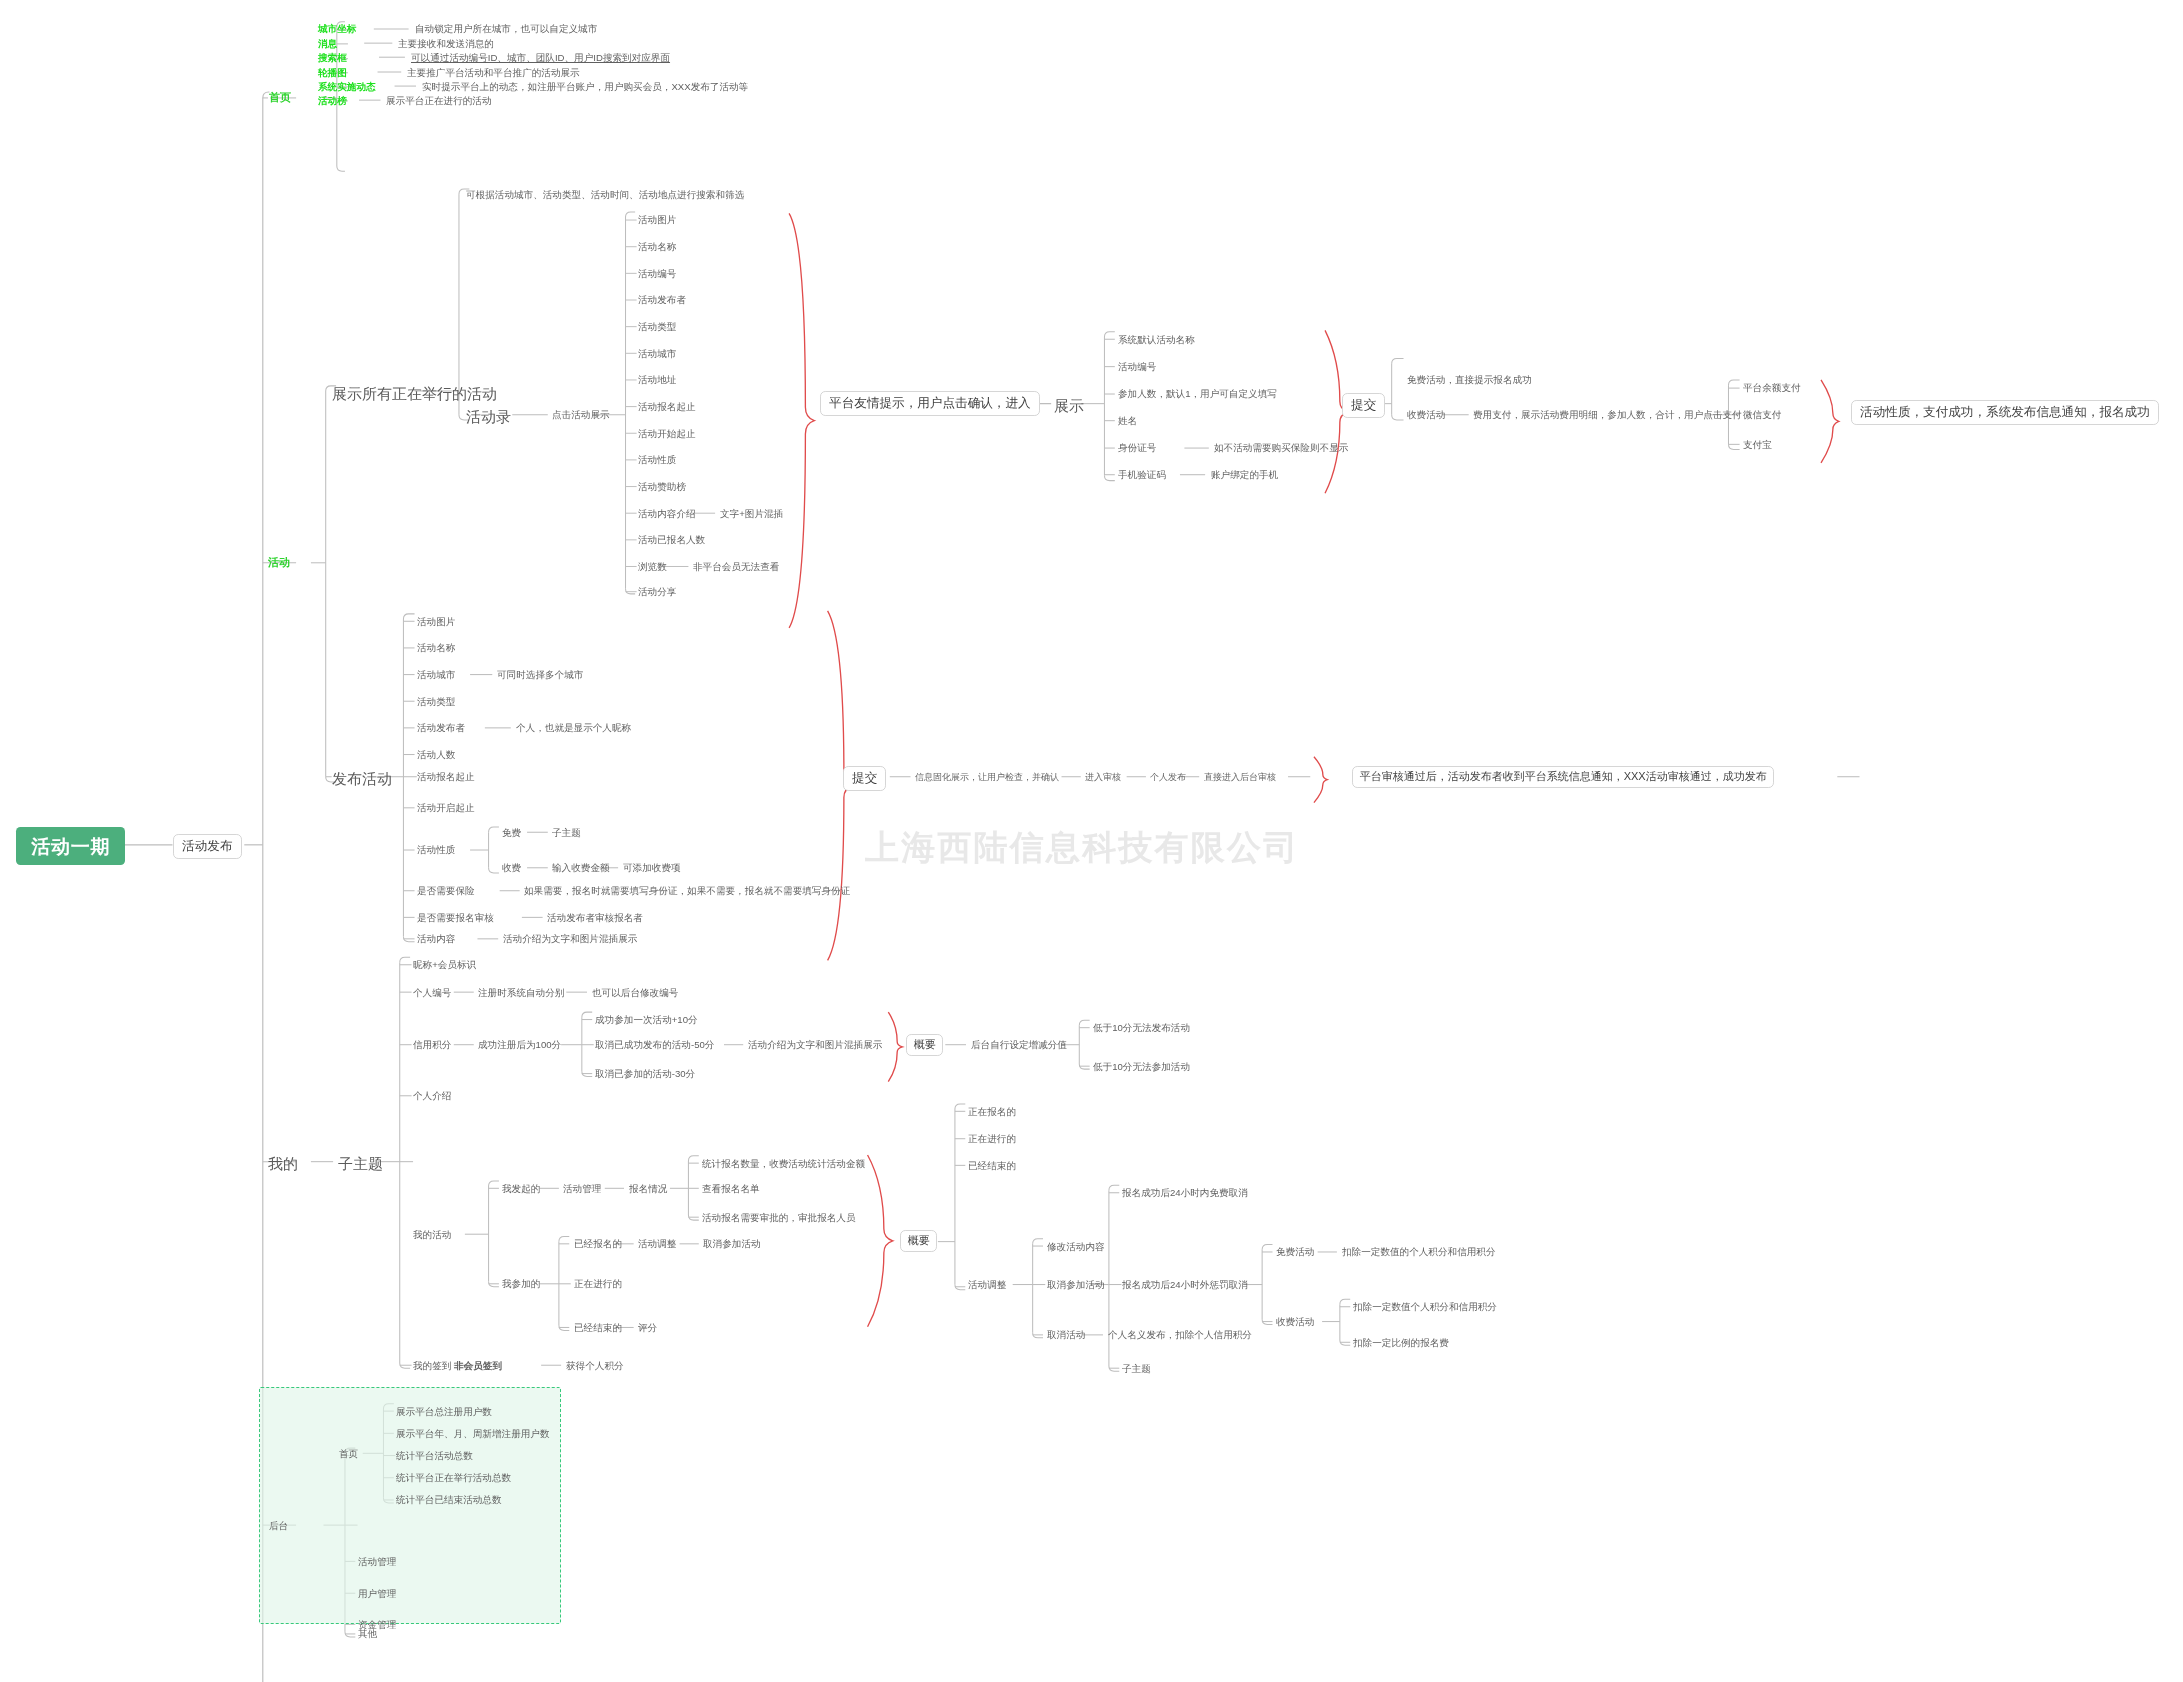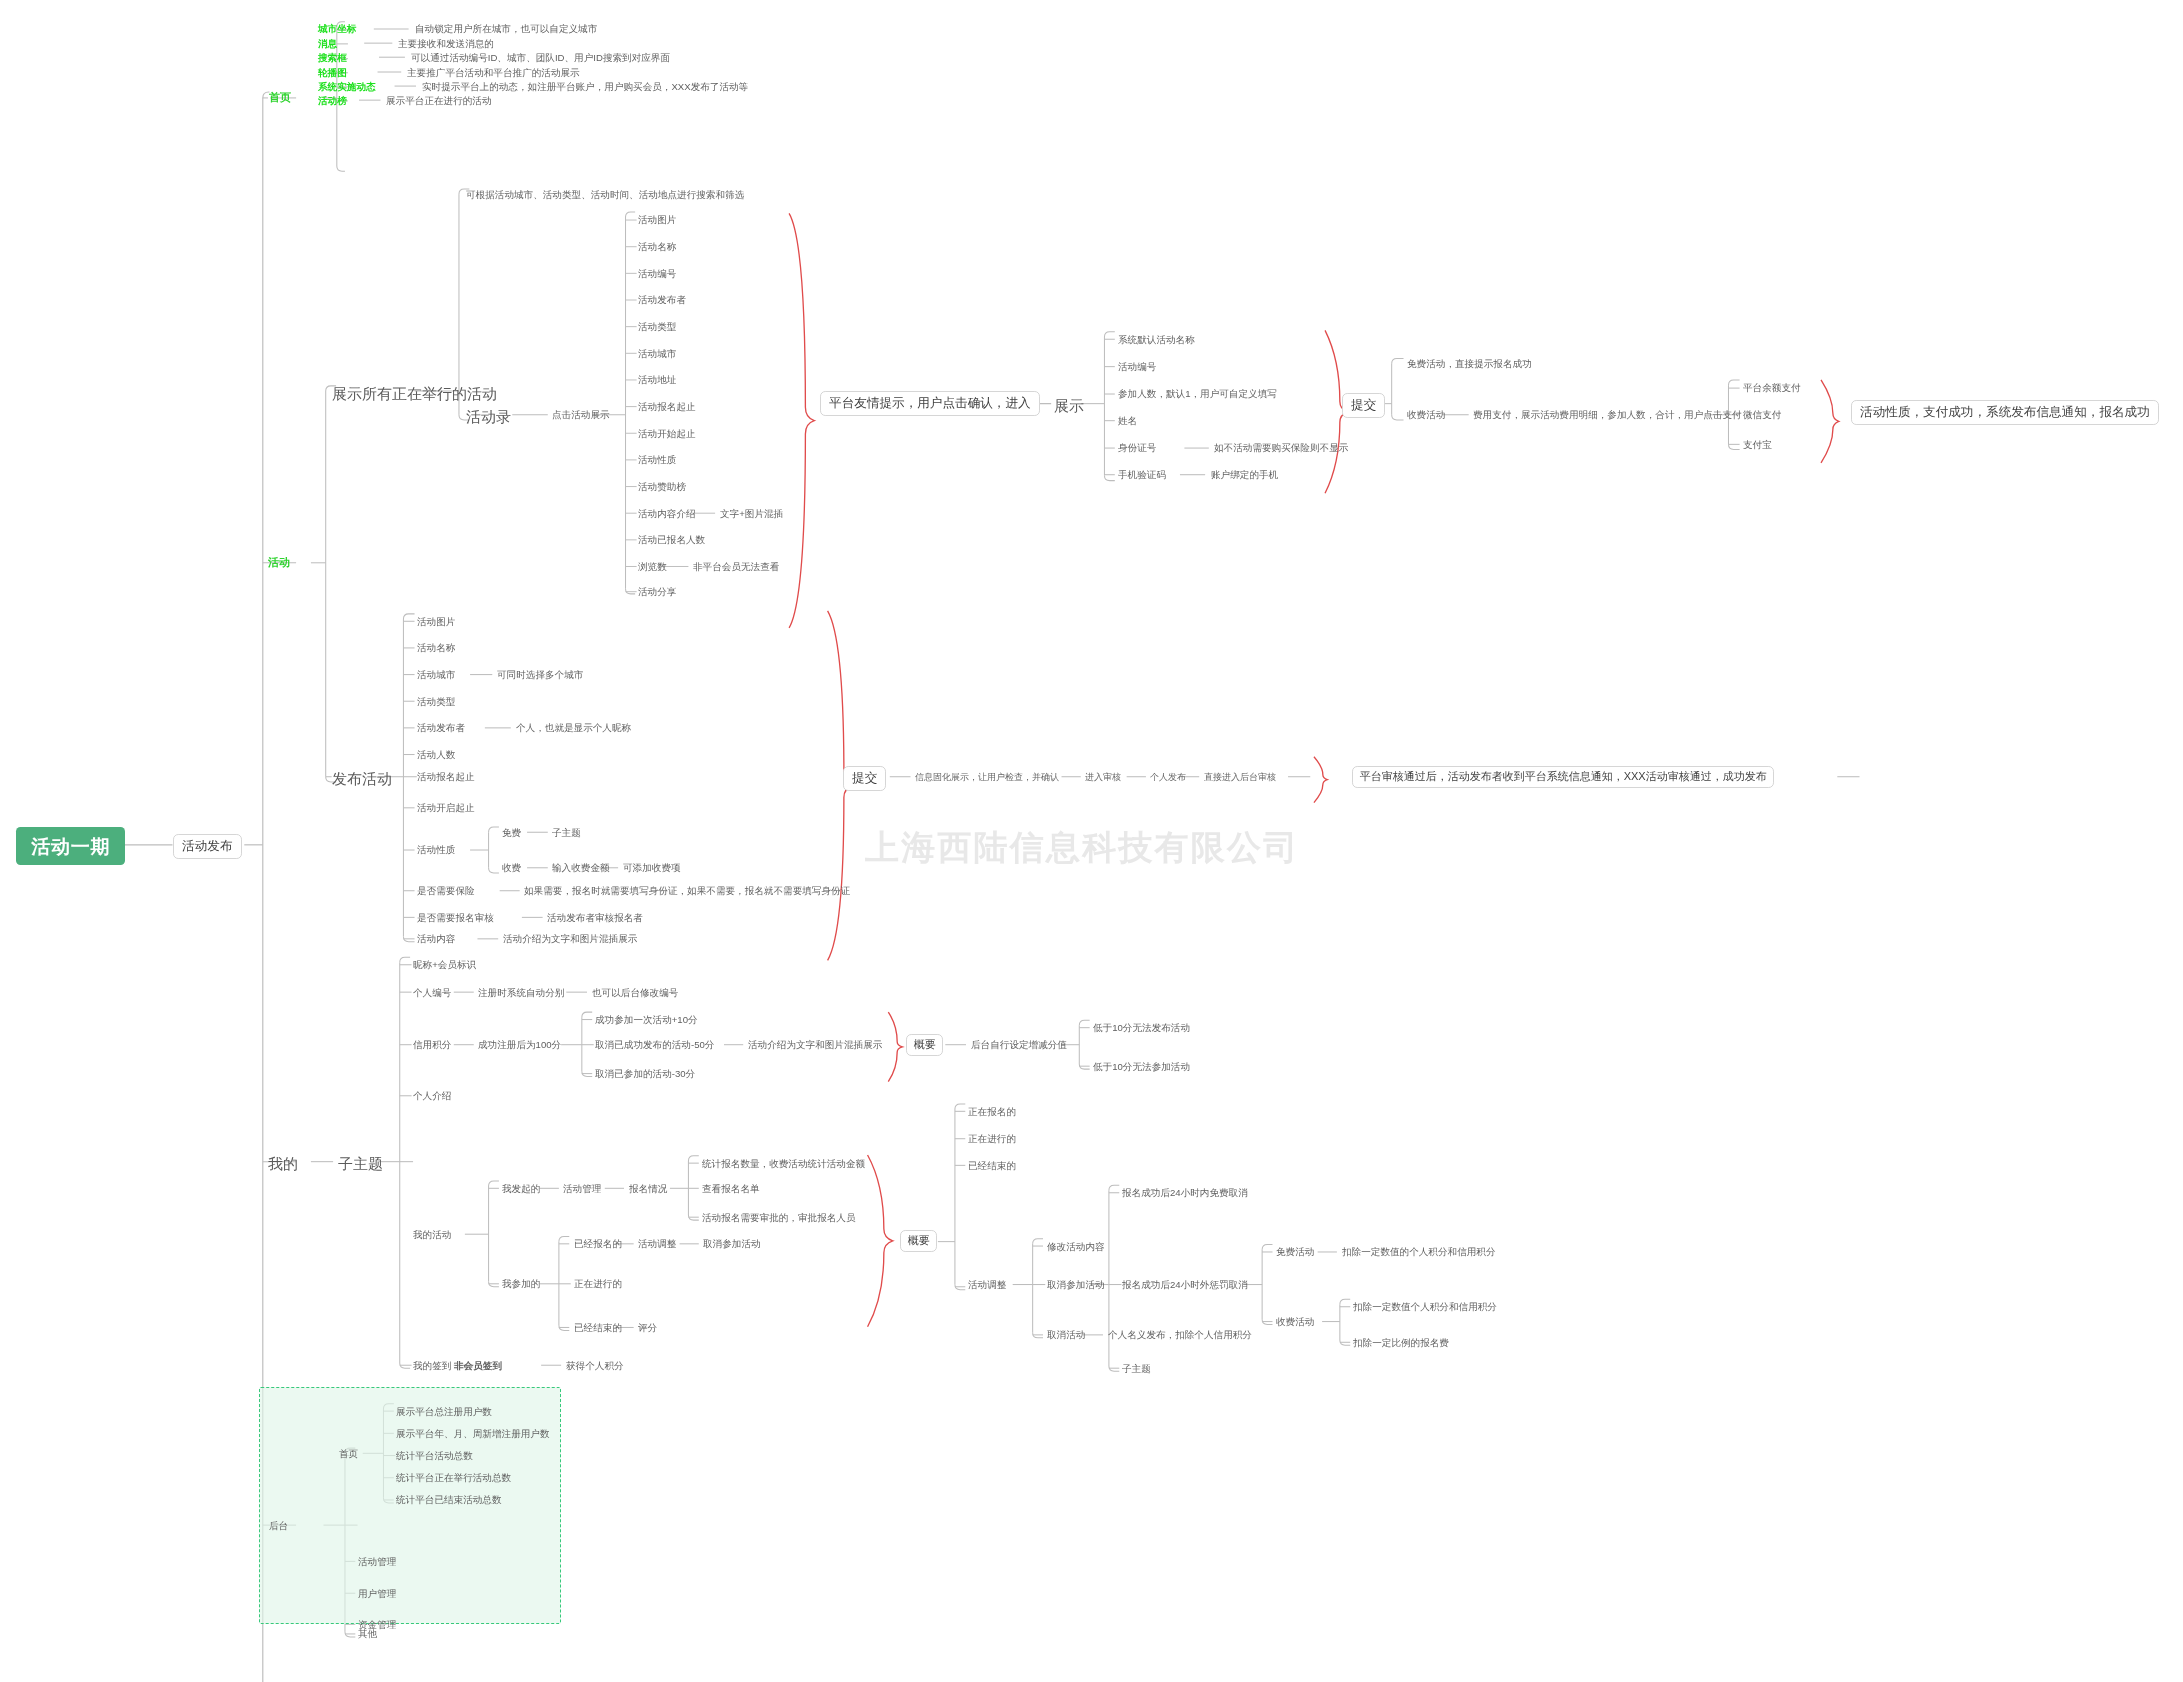--- a/index.html
+++ b/index.html
@@ -363,21 +363,21 @@
   <div class="node green" style="left:318px;top:24.4px;">城市坐标</div>
   <div class="node l3" style="left:415px;top:24.4px;">自动锁定用户所在城市，也可以自定义城市</div>
   <svg class="links" style="width:2183px;height:1683px;" viewBox="0 0 2949 2273" width="2183" height="1683">
       <path d="M505 39 H552" stroke="#bdbdbd" stroke-width="1.4" fill="none"></path>
     </svg>
 
   <div class="node green" style="left:318px;top:39px;">消息</div>
   <div class="node l3" style="left:398px;top:39px;">主要接收和发送消息的</div>
 
   <div class="node green" style="left:318px;top:53px;">搜索框</div>
-  <div class="node l3" style="left:411px;top:53px;">可以通过活动编号ID、城市、团队ID、用户ID搜索到对应界面</div>
+  <div class="node l3" style="left:411px;top:53px;text-decoration:underline;">可以通过活动编号ID、城市、团队ID、用户ID搜索到对应界面</div>
 
   <div class="node green" style="left:318px;top:68px;">轮播图</div>
   <div class="node l3" style="left:407px;top:68px;">主要推广平台活动和平台推广的活动展示</div>
 
   <div class="node green" style="left:318px;top:82px;">系统实施动态</div>
   <div class="node l3" style="left:422px;top:82px;">实时提示平台上的动态，如注册平台账户，用户购买会员，XXX发布了活动等</div>
 
   <div class="node green" style="left:318px;top:96px;">活动榜</div>
   <div class="node l3" style="left:386px;top:96px;">展示平台正在进行的活动</div>
 
@@ -426,21 +426,21 @@
   <div class="node l3" style="left:1118px;top:362px;">活动编号</div>
   <div class="node l3" style="left:1118px;top:389px;">参加人数，默认1，用户可自定义填写</div>
   <div class="node l3" style="left:1118px;top:416px;">姓名</div>
   <div class="node l3" style="left:1118px;top:443px;">身份证号</div>
   <div class="node l3" style="left:1214px;top:443px;">如不活动需要购买保险则不显示</div>
   <div class="node l3" style="left:1118px;top:470px;">手机验证码</div>
   <div class="node l3" style="left:1211px;top:470px;">账户绑定的手机</div>
 
   <div class="node boxed small" style="left:1342px;top:393px;">提交</div>
 
-  <div class="node l3" style="left:1407px;top:359px;text-align:center;">免费活动，直接提示报名成功</div>
+  <div class="node l3" style="left:1407px;top:375px;text-align:center;">免费活动，直接提示报名成功</div>
   <div class="node l3" style="left:1407px;top:410px;">收费活动</div>
   <div class="node l3" style="left:1473px;top:410px;">费用支付，展示活动费用明细，参加人数，合计，用户点击支付</div>
 
   <div class="node l3" style="left:1743px;top:383px;">平台余额支付</div>
   <div class="node l3" style="left:1743px;top:410px;">微信支付</div>
   <div class="node l3" style="left:1743px;top:440px;">支付宝</div>
 
   <div class="node boxed small" style="left:1851px;top:400px;">活动性质，支付成功，系统发布信息通知，报名成功</div>
 
   <div class="node l2" style="left:332px;top:771px;">发布活动</div>

